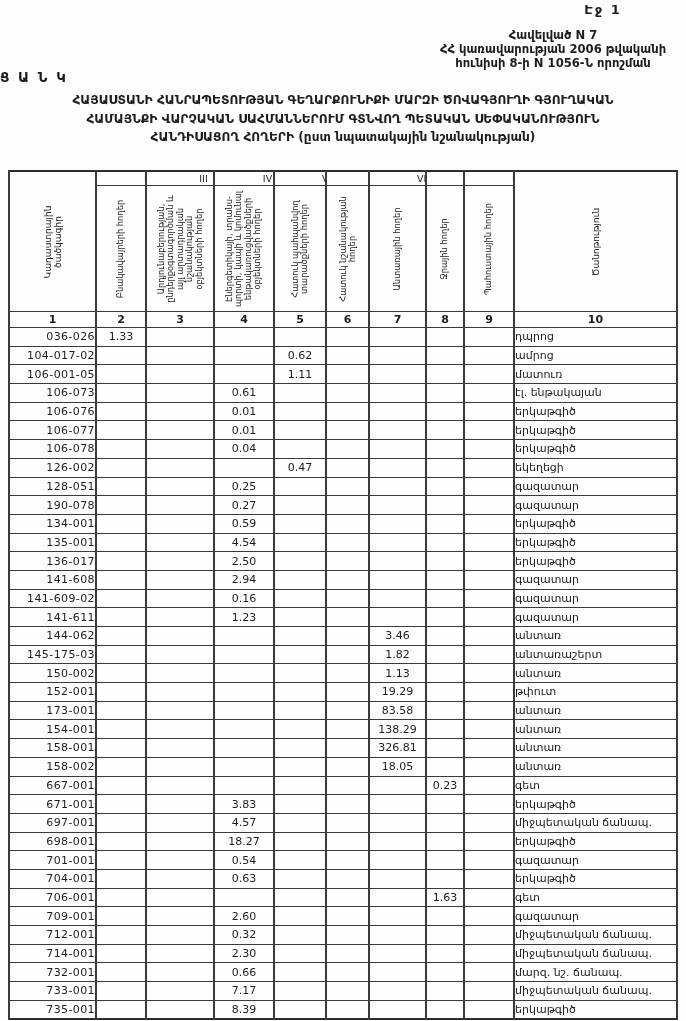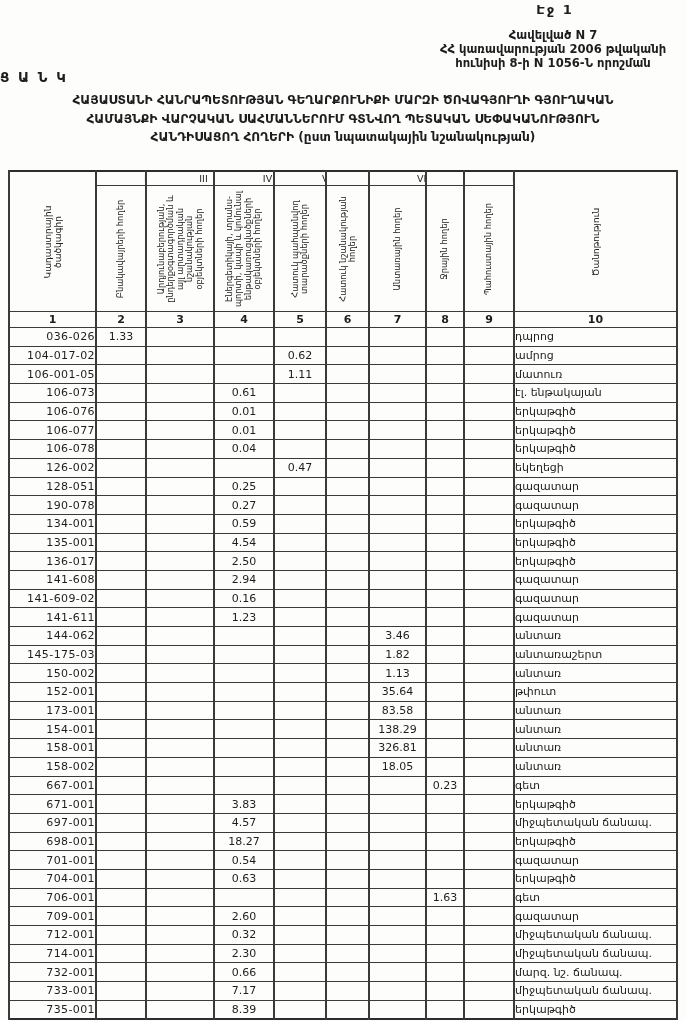--- a/index.html
+++ b/index.html
@@ -6,21 +6,21 @@
   body {
     width:686px; height:1021px;
     background:#fdfdfc;
     font-family:"DejaVu Sans", sans-serif;
     color:#1d1d1d;
     -webkit-font-smoothing:antialiased;
   }
   .page { position:relative; width:686px; height:1021px; overflow:hidden; background:#fdfdfc; }
 
   .pageno {
-    position:absolute; top:2px; left:520px; width:70px;
+    position:absolute; top:2px; left:568px; width:70px;
     font-weight:bold; font-size:13px; letter-spacing:2px; text-align:center;
   }
   .appendix {
     position:absolute; top:28px; left:420px; width:266px;
     text-align:center; font-weight:bold; font-size:11.6px; line-height:1.22;
   }
   .doc-title {
     position:absolute; top:69px; left:0; width:612px;
     text-align:left; font-weight:bold; font-size:13.5px; letter-spacing:2px;
   }
@@ -376,21 +376,21 @@
             <td class="c-val"></td>
             <td class="c-note">անտառ</td>
           </tr>
           <tr>
             <td class="c-code">152-001</td>
             <td class="c-val"></td>
             <td class="c-val"></td>
             <td class="c-val"></td>
             <td class="c-val"></td>
             <td class="c-val"></td>
-            <td class="c-val">35.64</td>
+            <td class="c-val">19.29</td>
             <td class="c-val"></td>
             <td class="c-val"></td>
             <td class="c-note">թփուտ</td>
           </tr>
           <tr>
             <td class="c-code">173-001</td>
             <td class="c-val"></td>
             <td class="c-val"></td>
             <td class="c-val"></td>
             <td class="c-val"></td>

